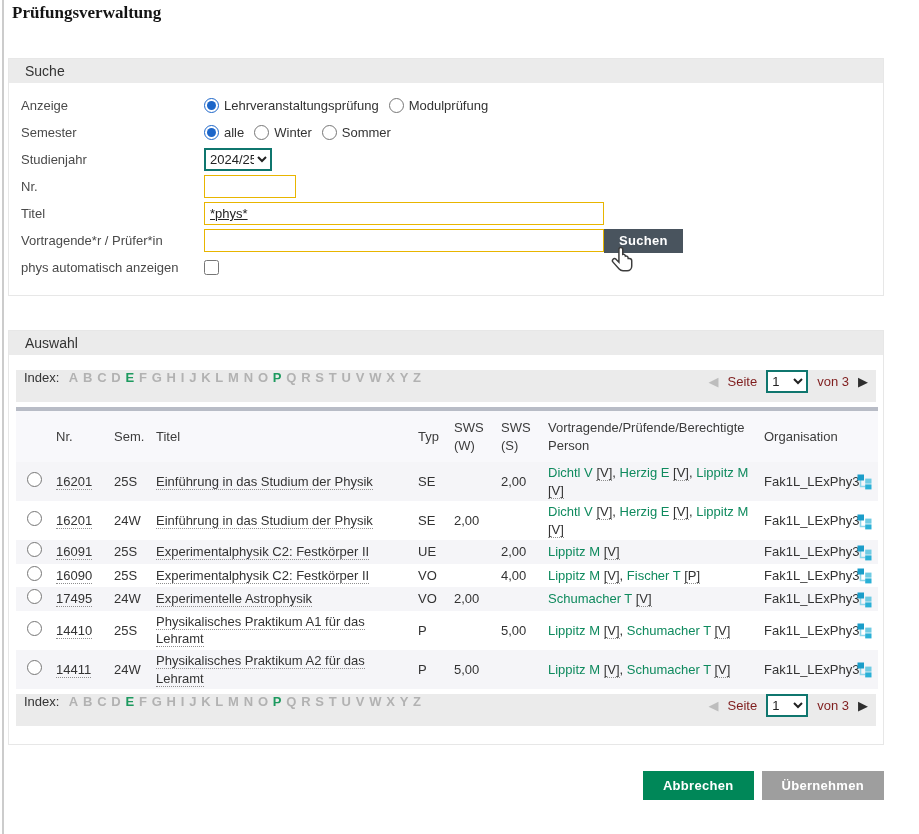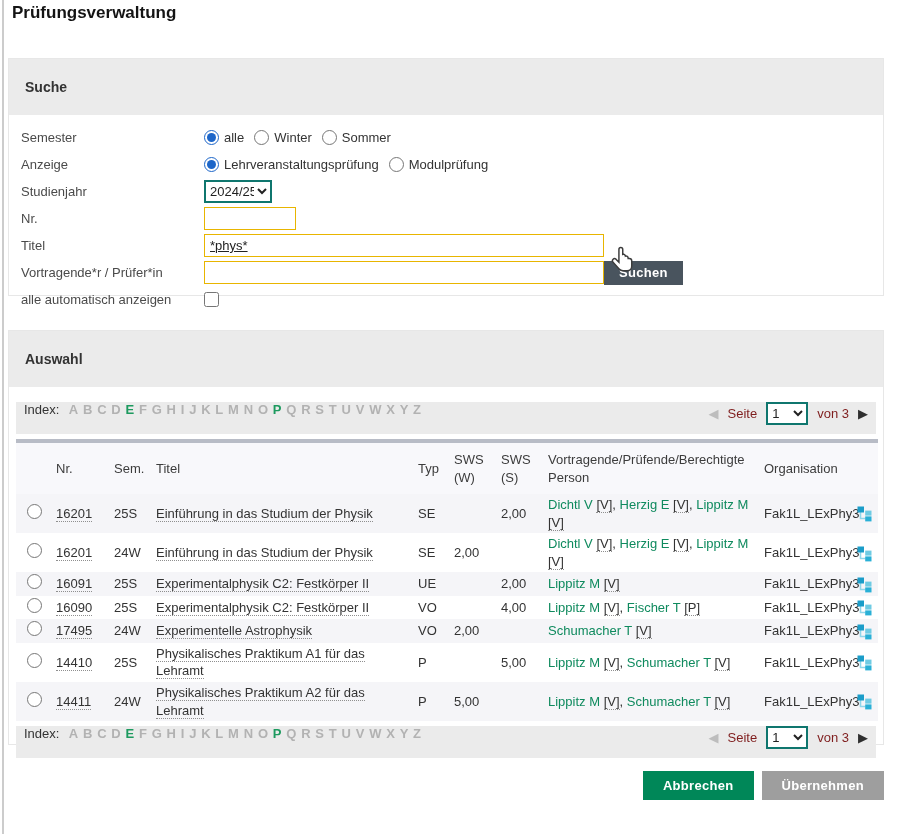--- a/index.html
+++ b/index.html
@@ -3,27 +3,27 @@
 <meta charset="utf-8">
 <style>
   * { box-sizing: border-box; }
   html,body { margin:0; padding:0; }
   body {
     width:919px; height:834px; position:relative; overflow:hidden;
     background:#ffffff; color:#333;
     font-family:"Liberation Sans", sans-serif; font-size:13px;
   }
   .page-left-border { position:absolute; left:2px; top:0; bottom:0; width:2px; background:#cccccc; }
-  .page-title { position:absolute; left:12px; top:3px; margin:0; font-size:17px; font-weight:700; color:#141414; }
+  .page-title { position:absolute; left:12px; top:3px; margin:0; font-size:17px; font-weight:700; color:#141414;font-family:Liberation Serif, serif; }
 
   .section { position:absolute; left:8px; width:876px; background:#fff; border:1px solid #e7e7e7; }
   #suche { top:58px; height:238px; }
   #auswahl { top:330px; height:415px; }
-  .section-header { height:56px; background:#ebebeb; display:flex; align-items:center;
-    padding-left:16px; font-weight:700; font-size:14px; color:#333; }
+  .section-header { height:24px; background:#ebebeb; display:flex; align-items:center;
+    padding-left:16px; font-weight:400; font-size:14px; color:#333; }
 
   
   .form { padding-top:9px; }
   .form-row { display:flex; align-items:center; min-height:27px; padding-left:12px; }
   .form-label { width:183px; color:#4a4a4a; flex:none; }
   .radio-group { display:flex; align-items:center; gap:10px; }
   .radio-opt { display:flex; align-items:center; gap:5px; }
   input[type=radio] { width:15px; height:15px; margin:0; accent-color:#1d66c9; }
   input[type=checkbox] { width:15px; height:15px; margin:0; accent-color:#1d66c9; }
   select { font:inherit; height:23px; border:2px solid #0f766e; background:#fff; color:#222; }
@@ -72,46 +72,46 @@
 </head>
 <body>
 
 <div class="page-left-border"></div>
 <h1 class="page-title">Prüfungsverwaltung</h1>
 
 <section id="suche" class="section">
   <div class="section-header">Suche</div>
   <div class="form">
     <div class="form-row">
+      <div class="form-label">Anzeige</div>
+      <div class="radio-group" id="anzeige-radios">
+          <label class="radio-opt">
+            <input type="radio" name="anzeige" checked="" style="">
+            <span>Lehrveranstaltungsprüfung</span>
+          </label>
+          <label class="radio-opt">
+            <input type="radio" name="anzeige" style="">
+            <span>Modulprüfung</span>
+          </label>
+        </div>
+    </div>
+    <div class="form-row">
       <div class="form-label">Semester</div>
       <div class="radio-group" id="semester-radios">
           <label class="radio-opt">
             <input type="radio" name="semester" checked="" style="">
             <span>alle</span>
           </label>
           <label class="radio-opt">
             <input type="radio" name="semester" style="">
             <span>Winter</span>
           </label>
           <label class="radio-opt">
             <input type="radio" name="semester" style="">
             <span>Sommer</span>
-          </label>
-        </div>
-    </div>
-    <div class="form-row">
-      <div class="form-label">Anzeige</div>
-      <div class="radio-group" id="anzeige-radios">
-          <label class="radio-opt">
-            <input type="radio" name="anzeige" checked="" style="">
-            <span>Lehrveranstaltungsprüfung</span>
-          </label>
-          <label class="radio-opt">
-            <input type="radio" name="anzeige" style="">
-            <span>Modulprüfung</span>
           </label>
         </div>
     </div>
     <div class="form-row">
       <div class="form-label">Studienjahr</div>
       <select class="year-select">
         <option selected="">2024/25</option>
       </select>
     </div>
     <div class="form-row">
@@ -121,21 +121,21 @@
     <div class="form-row">
       <div class="form-label">Titel</div>
       <input type="text" class="txt txt-wide" value="*phys*" style="">
     </div>
     <div class="form-row">
       <div class="form-label">Vortragende*r / Prüfer*in</div>
       <input type="text" class="txt txt-wide" value="" style="">
       <button class="suchen-btn">Suchen</button>
     </div>
     <div class="form-row">
-      <div class="form-label">alle automatisch anzeigen</div>
+      <div class="form-label">phys automatisch anzeigen</div>
       <input type="checkbox" style="">
     </div>
   </div>
 </section>
 
 <svg class="cursor" viewBox="0 0 24 26">
   <path d="M9.5 2.8 v10.4 l-2.4-2.5 a1.7 1.7 0 0 0-2.4 2.4 l5 5.6 a4.2 4.2 0 0 0 3.1 1.4 h3.4 a3.7 3.7 0 0 0 3.7-3.7 v-4.4 a1.9 1.9 0 0 0-1.9-1.9 h-1 v-.4 a1.6 1.6 0 0 0-2.2-1.5 a1.6 1.6 0 0 0-2.2-1.4 V2.8 a1.55 1.55 0 0 0-3.1 0 Z" fill="#ffffff" stroke="#3c3c3c" stroke-width="1.2"></path>
 </svg>
 
 <section id="auswahl" class="section">

